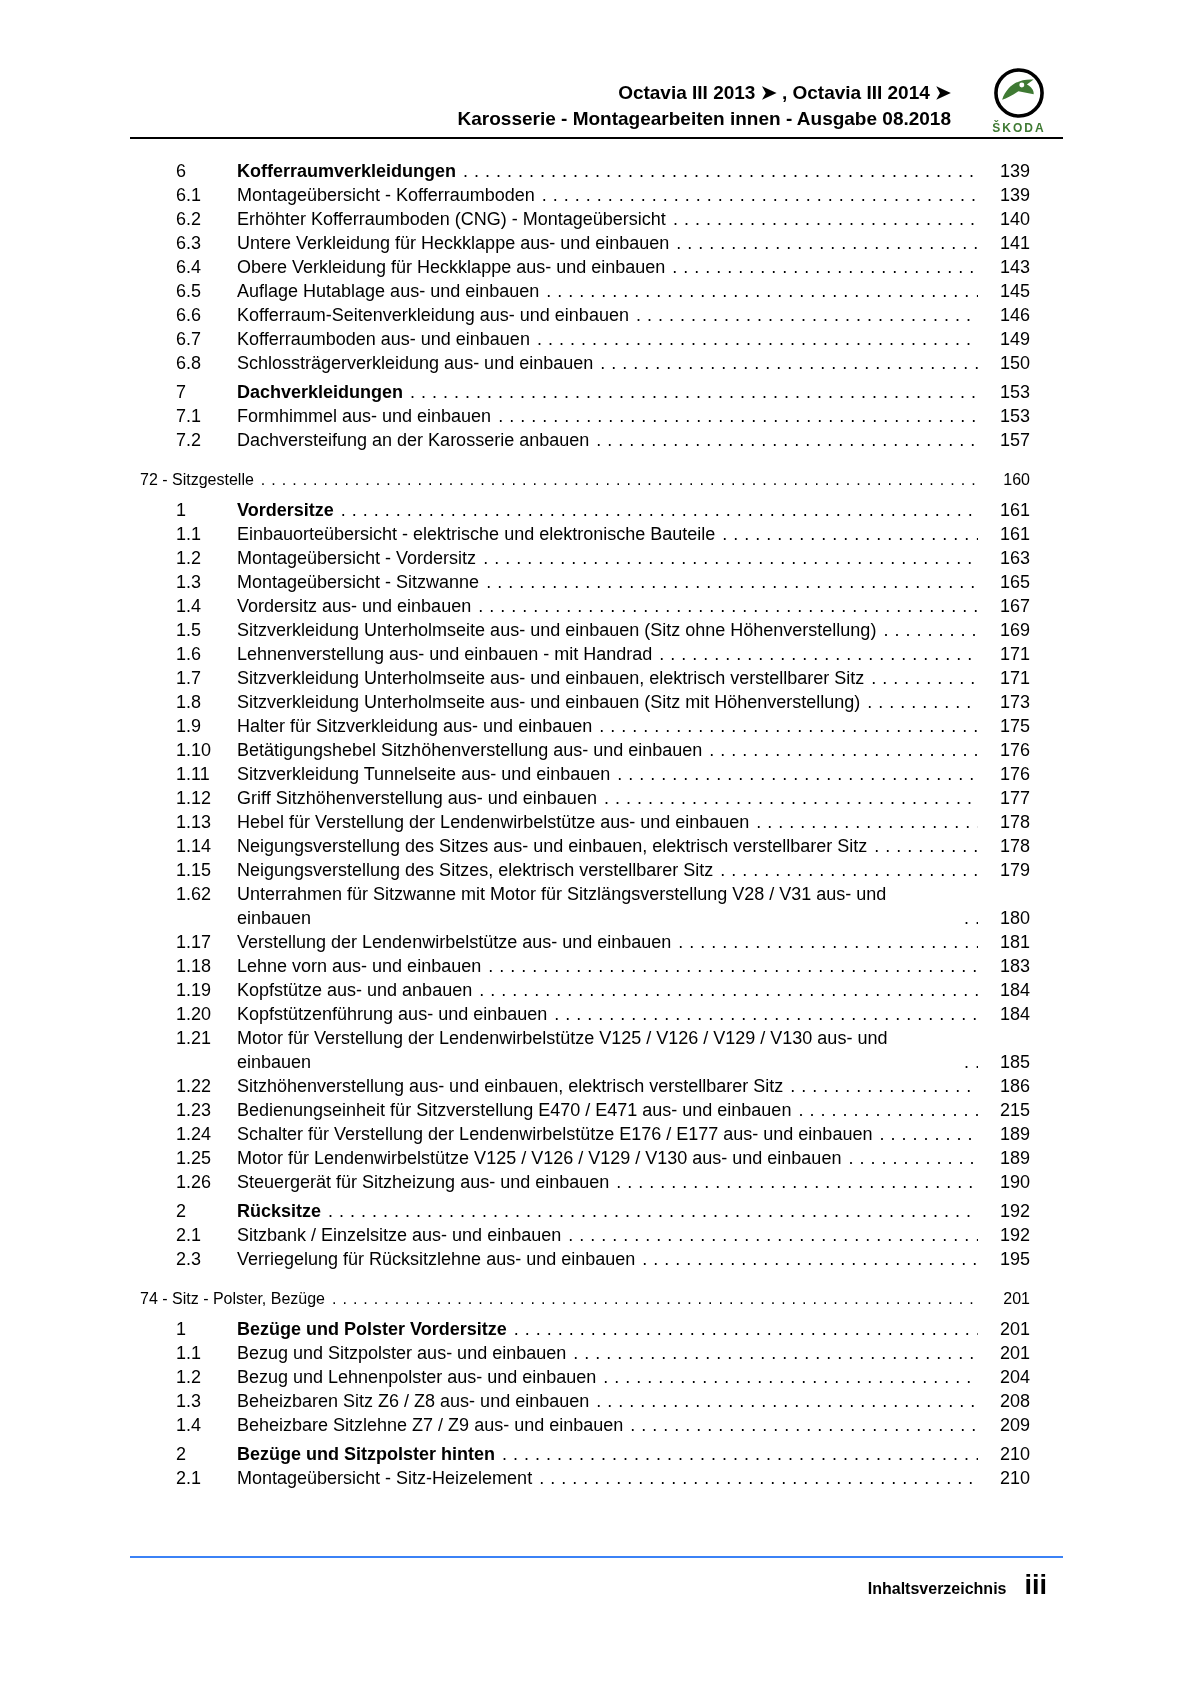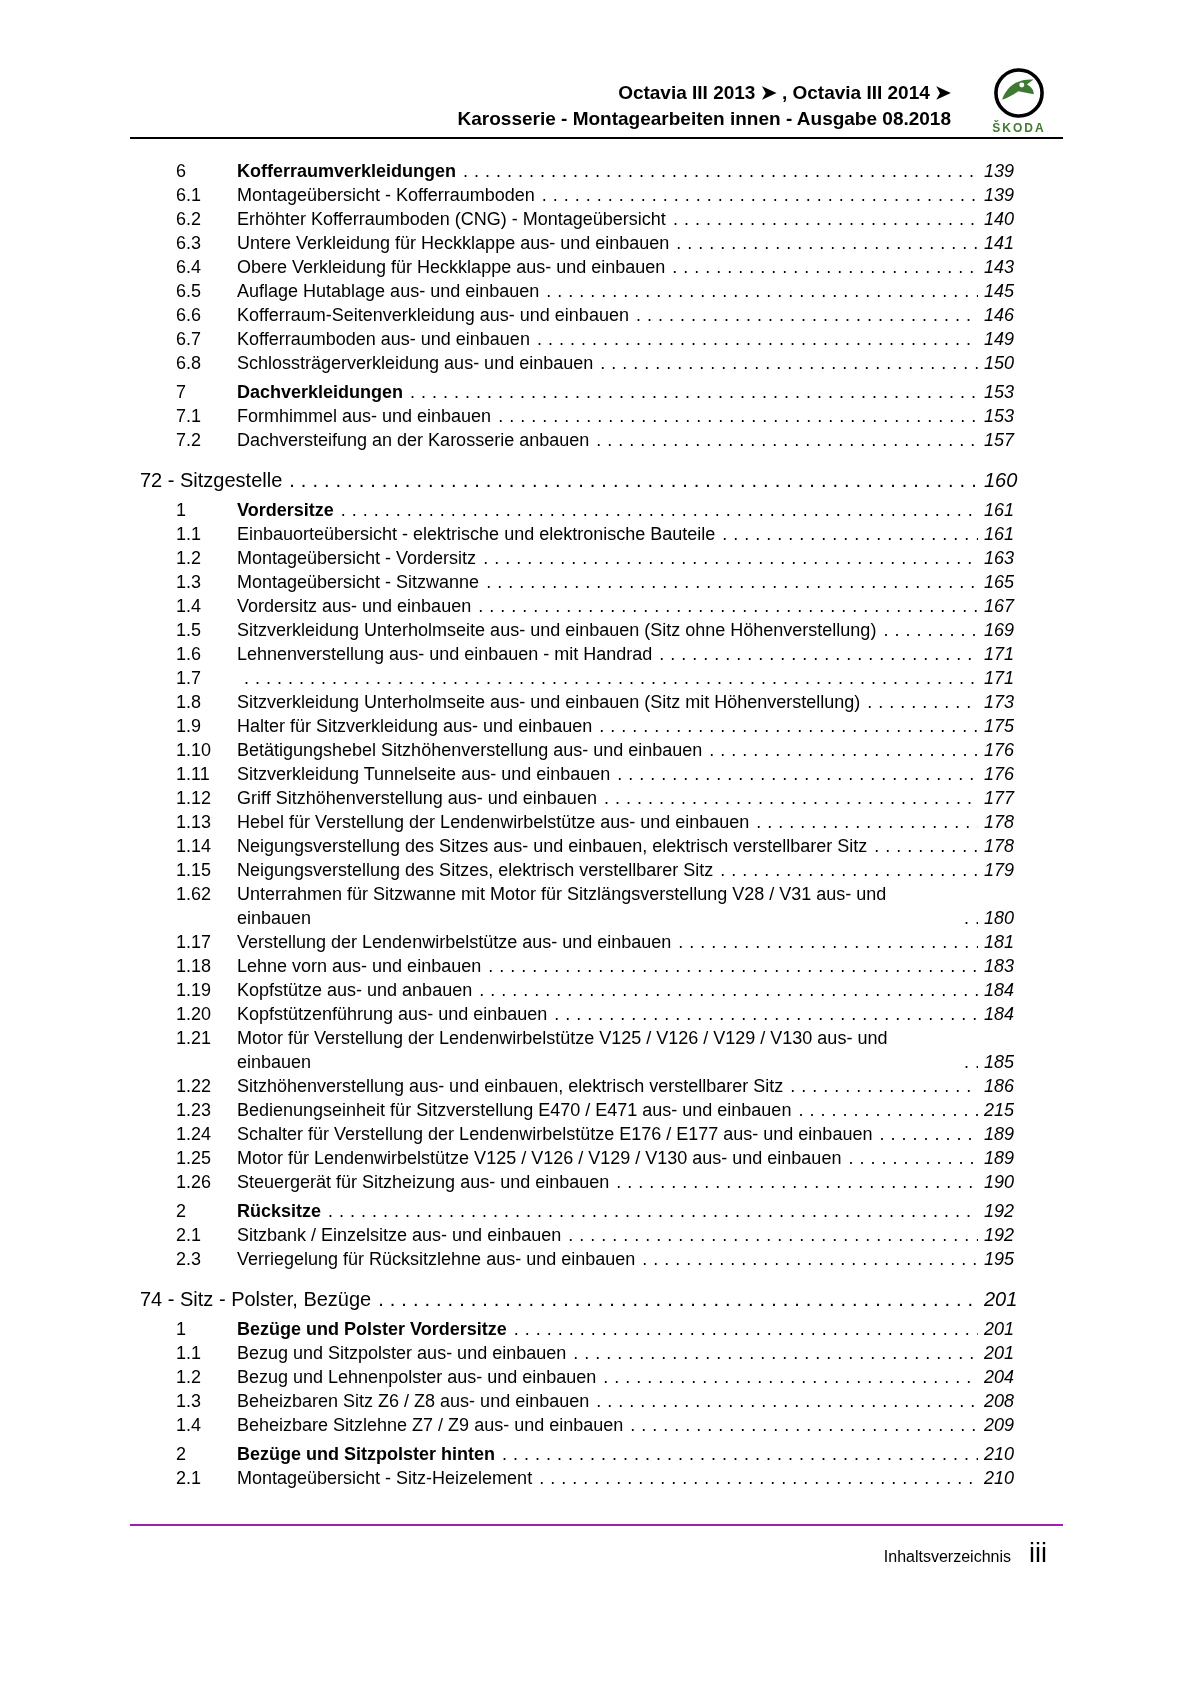--- a/index.html
+++ b/index.html
@@ -77,40 +77,41 @@
     white-space: nowrap;
     align-self: flex-end;
     margin: 0 6px 0 7px;
   }
   .row .dots::before {
     content: "..........................................................................................................";
     letter-spacing: 6px;
   }
   .row .page-num {
     flex: 0 0 46px;
+    text-align: right;
     align-self: flex-end;
-    font-style: italic;
   }
   .row.bold { margin-top: 5px; }
   .row.bold .title { font-weight: bold; }
   .row.chapter {
     padding-left: 0;
-    font-size: 20px;
+    font-size: 16px;
     line-height: 26px;
     margin-top: 15px;
     margin-bottom: 5px;
   }
 
   
   .footer {
     position: absolute;
-    top: 1524px;
+    top: 1556px;
     left: 130px;
     width: 933px;
-    border-top: 2px solid #a21caf;
+    border-top: 2px solid #3b82f6;
+    font-weight: bold;
   }
   .footer-row {
     display: flex;
     justify-content: flex-end;
     align-items: baseline;
     gap: 18px;
     padding: 12px 16px 0 0;
   }
   .footer-label { font-size: 16px; }
   .folio { font-size: 27px; }
@@ -273,20 +274,21 @@
 
   <div class="row normal">
     <span class="num">1.6</span>
     <span class="title">Lehnenverstellung aus- und einbauen - mit Handrad</span>
     <span class="dots"></span>
     <span class="page-num">171</span>
   </div>
 
   <div class="row normal">
     <span class="num">1.7</span>
+    <span class="title">Sitzverkleidung Unterholmseite aus- und einbauen, elektrisch verstellbarer Sitz</span>
     <span class="dots"></span>
     <span class="page-num">171</span>
   </div>
 
   <div class="row normal">
     <span class="num">1.8</span>
     <span class="title">Sitzverkleidung Unterholmseite aus- und einbauen (Sitz mit Höhenverstellung)</span>
     <span class="dots"></span>
     <span class="page-num">173</span>
   </div>

